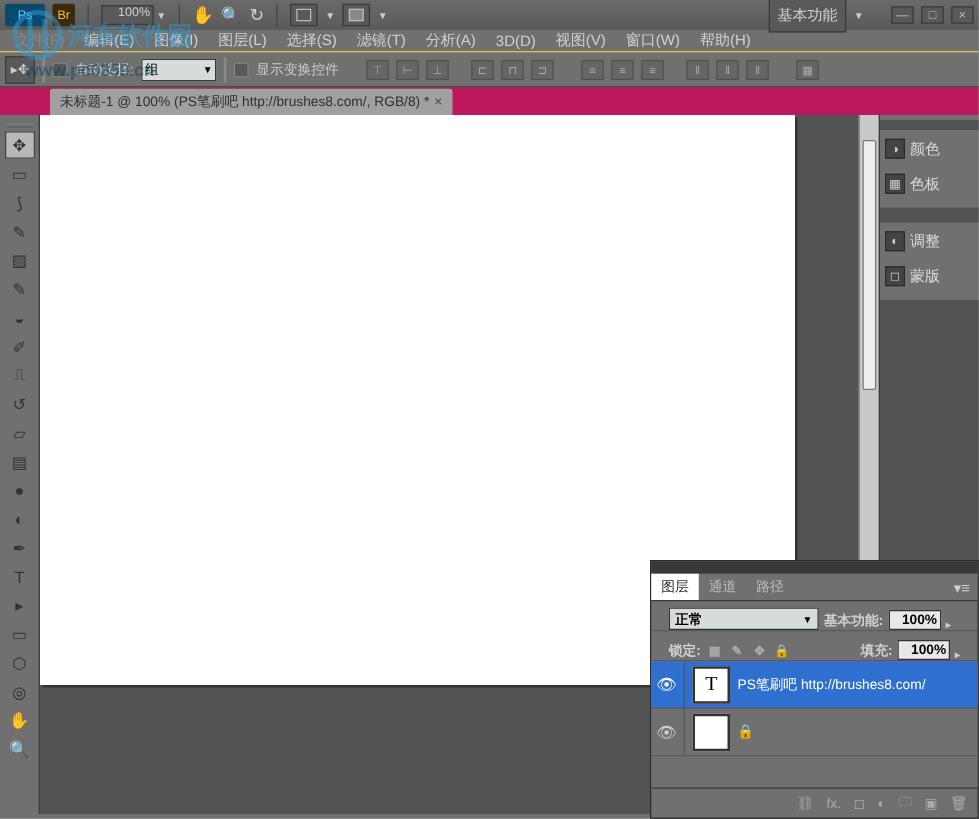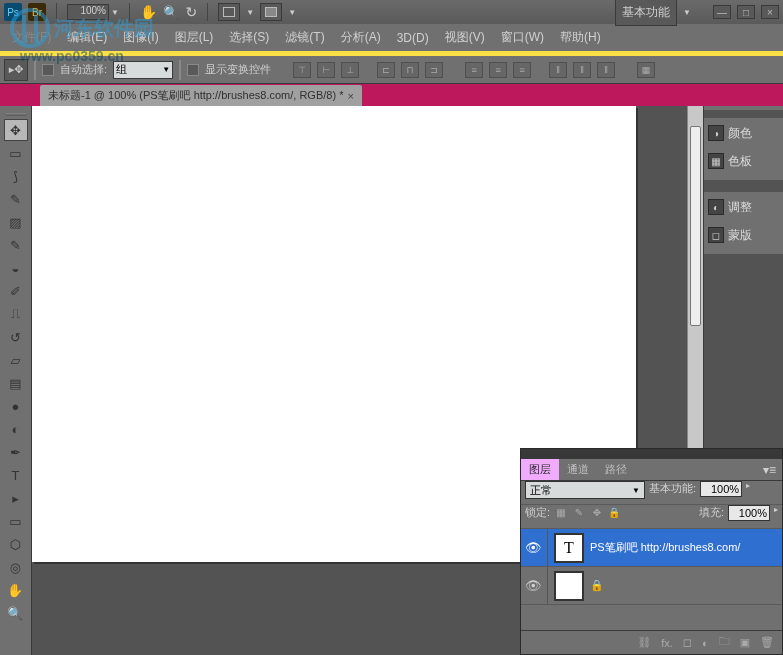--- a/index.html
+++ b/index.html
@@ -1,20 +1,20 @@
 <!DOCTYPE html>
 <html><head>
 <meta charset="utf-8">
 <style>
 * { margin: 0; padding: 0; box-sizing: border-box; font-family: "Microsoft YaHei", Arial, sans-serif; }
 body { background: #707070; width: 783px; height: 655px; overflow: hidden; font-size: 11px; color: #000; }
 
 
 .titlebar { height: 24px; background: linear-gradient(#6a6a6a,#5a5a5a); display: flex; align-items: center; padding: 0 4px; gap: 6px; }
-.titlebar .ps-logo { width: 18px; height: 18px; background: #0a4a6e; color: #5ecfff; font-weight: normal; font-size: 10px; display: flex; align-items: center; justify-content: center; border-radius: 2px; }
+.titlebar .ps-logo { width: 32px; height: 18px; background: #0a4a6e; color: #5ecfff; font-weight: normal; font-size: 10px; display: flex; align-items: center; justify-content: center; border-radius: 2px; }
 .titlebar .br-logo { width: 18px; height: 18px; background: #3a2a0a; color: #f0c040; font-weight: normal; font-size: 10px; display: flex; align-items: center; justify-content: center; border-radius: 2px; }
 .titlebar .sep { width: 1px; height: 18px; background: #444; margin: 0 4px; }
 .titlebar .zoom-box { display: flex; align-items: center; gap: 2px; }
 .titlebar .zoom-input { width: 42px; height: 16px; background: #595959; border: 1px solid #3a3a3a; color: #d0d0d0; font-size: 10px; text-align: right; padding-right: 2px; }
 .titlebar .zoom-caret { color: #ccc; font-size: 8px; }
 .titlebar .icon { color: #ccc; font-size: 14px; cursor: pointer; }
 .titlebar .view-btn { width: 22px; height: 18px; border: 1px solid #3a3a3a; background: #595959; display: flex; align-items: center; justify-content: center; }
 .titlebar .view-btn .inner { width: 12px; height: 10px; border: 1px solid #bbb; }
 .titlebar .spacer { flex: 1; }
 .titlebar .workspace { color: #d0d0d0; font-size: 12px; padding: 4px 6px; background: #595959; border: 1px solid #3a3a3a; }
@@ -22,21 +22,21 @@
 
 
 .watermark { position: absolute; left: 10px; top: 8px; opacity: 0.5; pointer-events: none; display: flex; align-items: center; }
 .watermark .wcircle { width: 40px; height: 40px; border: 4px solid #2b9fd8; border-radius: 50%; position: relative; }
 .watermark .wcircle::before { content: ""; position: absolute; width: 4px; height: 30px; background: #2b9fd8; left: 8px; top: 3px; }
 .watermark .wcircle::after { content: ""; position: absolute; width: 4px; height: 30px; background: #2b9fd8; right: 8px; top: 3px; }
 .watermark .wtext { margin-left: 4px; font-size: 20px; color: #2b9fd8; font-weight: bold; }
 .watermark .wurl { position: absolute; top: 40px; left: 10px; color: #06455c; font-size: 14px; font-weight: bold; }
 
 
-.menubar { height: 32px; background: #707070; border-bottom: 5px solid #fde047; display: flex; align-items: center; padding-left: 4px; color: #d0d0d0; font-size: 12px; }
+.menubar { height: 18px; background: #707070; border-bottom: 1px solid #fde047; display: flex; align-items: center; padding-left: 4px; color: #d0d0d0; font-size: 12px; }
 .menubar .mitem { padding: 2px 8px; cursor: pointer; }
 .menubar .mitem.disabled { color: #888; }
 
 
 .optbar { height: 28px; background: #707070; border-bottom: 1px solid #3a3a3a; display: flex; align-items: center; padding-left: 4px; gap: 6px; color: #ccc; font-size: 11px; }
 .optbar .tool-ind { width: 24px; height: 22px; background: #595959; border: 1px solid #3a3a3a; display: flex; align-items: center; justify-content: center; }
 .optbar .divider { width: 2px; height: 20px; background: #888; }
 .optbar .chk { width: 12px; height: 12px; border: 1px solid #888; background: #595959; }
 .optbar .select { width: 60px; height: 18px; background: #d7dbdc; border: 1px solid #3a3a3a; color: #000; padding: 0 2px; display: flex; align-items: center; }
 .optbar .micon { width: 18px; height: 16px; border: 1px solid #505050; background: #666; color: #aaa; font-size: 9px; display: flex; align-items: center; justify-content: center; }
@@ -66,23 +66,23 @@
 .rightdock .tabrow { height: 8px; background: #535353; }
 .rightdock .ptab { height: 26px; display: flex; align-items: center; gap: 4px; color: #dadada; font-size: 12px; padding-left: 4px; cursor: pointer; }
 .rightdock .ptab .picon { width: 16px; height: 16px; background: #444; border: 1px solid #2a2a2a; display: flex; align-items: center; justify-content: center; font-size: 10px; color: #ccc; }
 .rightdock .gap { height: 12px; background: #535353; margin: 4px 0 0 0; }
 
 
 .layers-panel { position: absolute; left: 520px; top: 448px; width: 263px; height: 207px; background: #707070; border: 1px solid #2a2a2a; color: #d0d0d0; display: flex; flex-direction: column; }
 .layers-panel .lp-title { height: 10px; background: #383838; }
 .layers-panel .lp-tabs { height: 22px; display: flex; align-items: center; background: #707070; border-bottom: 1px solid #3a3a3a; }
 .layers-panel .lp-tabs .tab { padding: 3px 8px; font-size: 11px; color: #bfbfbf; cursor: pointer; }
-.layers-panel .lp-tabs .tab.active { background: #f0abfc; color: #2a2a2a; }
+.layers-panel .lp-tabs .tab.active { background: #ffffff; color: #2a2a2a; }
 .layers-panel .lp-tabs .menu { margin-left: auto; padding: 0 6px; font-size: 12px; }
-.layers-panel .lp-row { height: 24px; display: flex; align-items: flex-start; gap: 4px; padding: 0 4px; font-size: 11px; border-bottom: 1px solid #5a5a5a; }
+.layers-panel .lp-row { height: 24px; display: flex; align-items: flex-end; gap: 4px; padding: 0 14px; font-size: 11px; border-bottom: 1px solid #5a5a5a; font-weight: bold; }
 .layers-panel .lp-row .sel { flex: 0 0 120px; height: 18px; background: #d7dbdc; border: 1px solid #333; color: #000; padding: 0 4px; display: flex; align-items: center; }
 .layers-panel .lp-row .numbox { width: 42px; height: 16px; background: #e8e8e8; border: 1px solid #333; color: #000; text-align: right; padding: 0 2px; display: flex; align-items: center; justify-content: flex-end; }
 .layers-panel .lp-row .small-icon { width: 14px; height: 14px; color: #aaa; font-size: 10px; display: flex; align-items: center; justify-content: center; }
 .layers-panel .lp-list { flex: 1; background: #707070; overflow-y: auto; }
 .layers-panel .layer { height: 38px; display: flex; align-items: center; gap: 6px; padding: 0 4px; border-bottom: 1px solid #5a5a5a; }
 .layers-panel .layer.selected { background: #2f6fcf; color: #fff; }
 .layers-panel .layer .eye { width: 16px; font-size: 13px; text-align: center; }
 .layers-panel .layer .vline { width: 1px; height: 100%; background: #555; }
 .layers-panel .layer .thumb { width: 30px; height: 30px; background: #fff; border: 2px solid #333; display: flex; align-items: center; justify-content: center; color: #000; font-family: Georgia, serif; font-size: 16px; }
 .layers-panel .layer .lname { font-size: 11px; flex: 1; }

